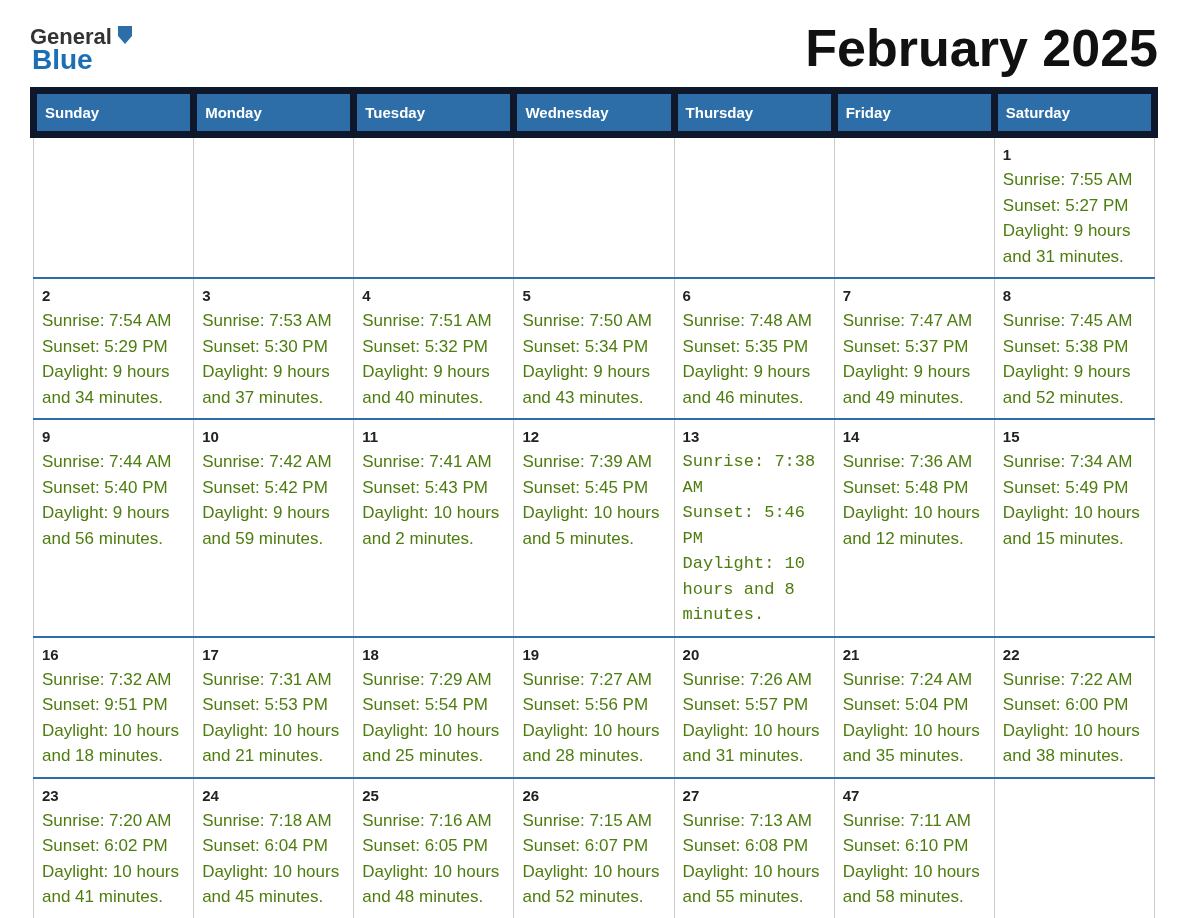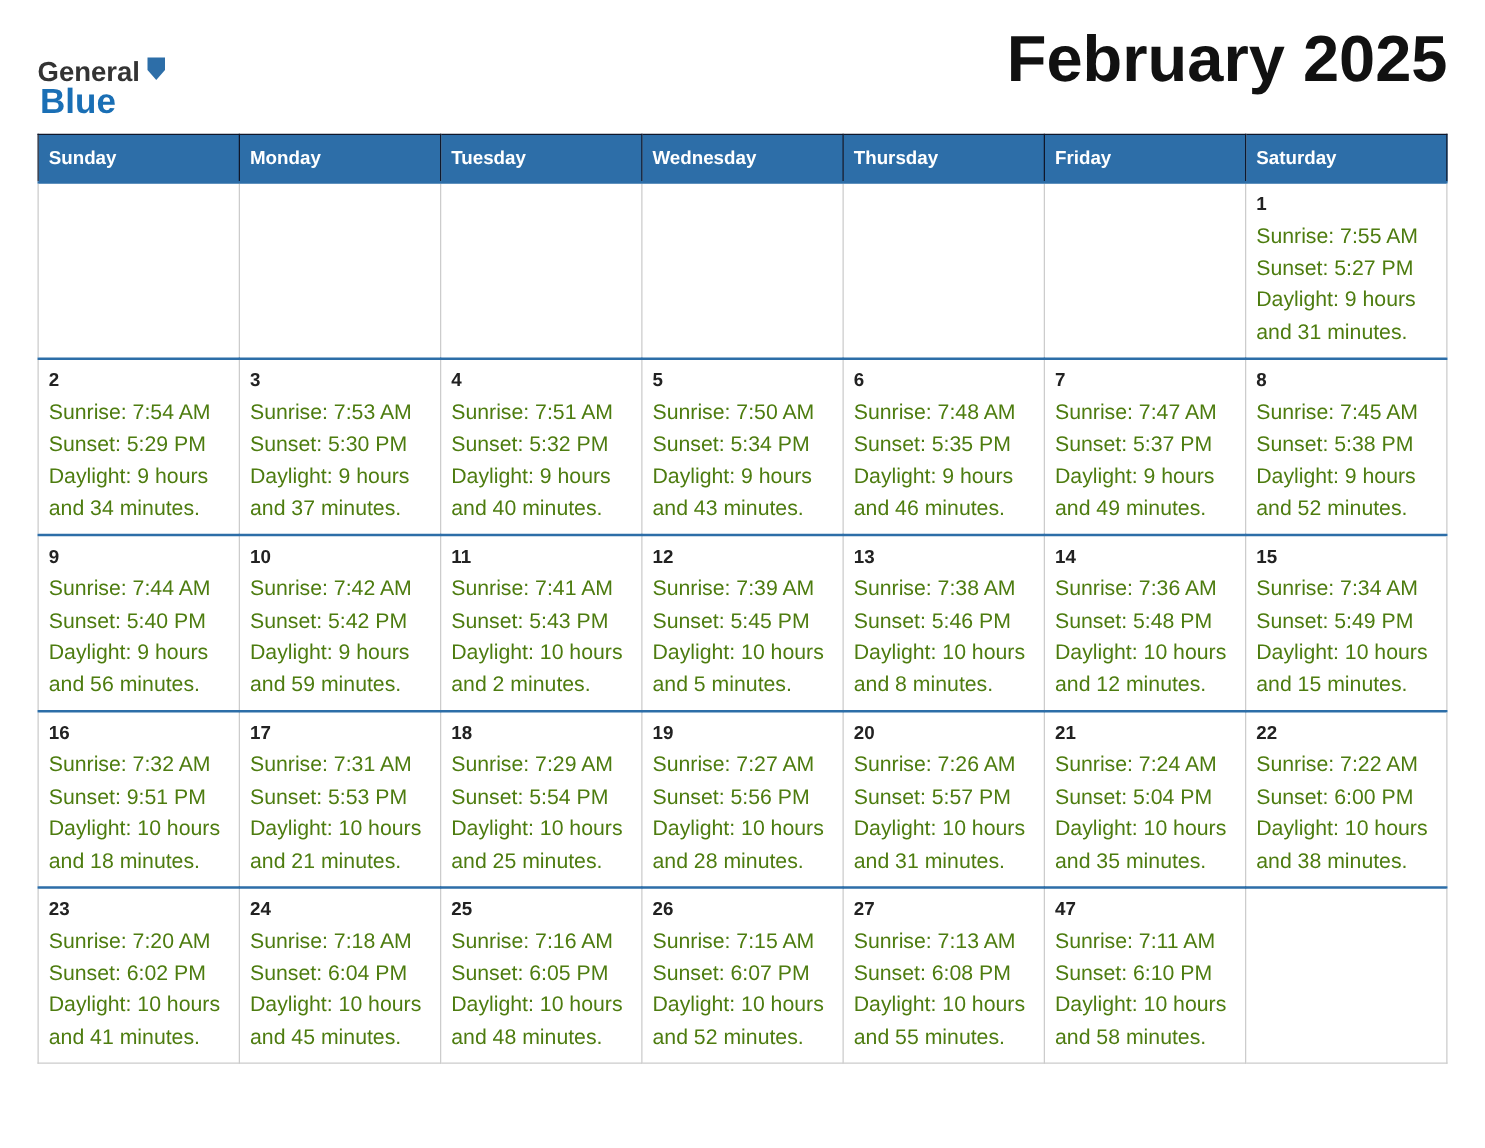--- a/index.html
+++ b/index.html
@@ -12,21 +12,21 @@
     }
     .header {
       display: flex;
       justify-content: space-between;
       align-items: flex-start;
       margin-bottom: 10px;
     }
     .logo {
       display: flex;
       align-items: center;
-      margin-top: 24px;
+      margin-top: 4px;
     }
     .logo-text-general {
       font-size: 22px;
       font-weight: bold;
       color: #333;
     }
     .logo-text-blue {
       font-size: 28px;
       font-weight: bold;
       color: #1a6fb5;
@@ -50,21 +50,21 @@
       border-collapse: collapse;
       margin-top: 10px;
     }
     thead th {
       background-color: #2d6ea8;
       color: #fff;
       font-size: 15px;
       font-weight: bold;
       padding: 10px 8px;
       text-align: left;
-      border: 1px solid #0f172a;
+      border: 7px solid #0f172a;
     }
     tbody td {
       vertical-align: top;
       padding: 8px 8px;
       border: 1px solid #ccc;
       font-size: 12.5px;
       color: #333;
       width: 14.28%;
       min-height: 110px;
       height: 120px;
@@ -202,21 +202,21 @@
 Daylight: 10 hours and 2 minutes.</div>
         </td>
         <td>
           <span class="day-number">12</span>
           <div class="day-info" style="white-space: pre-line;">Sunrise: 7:39 AM
 Sunset: 5:45 PM
 Daylight: 10 hours and 5 minutes.</div>
         </td>
         <td>
           <span class="day-number">13</span>
-          <div class="day-info" style="white-space: pre-line;">Sunrise: 7:38 AM
+          <div class="day-info" style="white-space: pre-line; font-family: Liberation Mono, monospace;">Sunrise: 7:38 AM
 Sunset: 5:46 PM
 Daylight: 10 hours and 8 minutes.</div>
         </td>
         <td>
           <span class="day-number">14</span>
           <div class="day-info" style="white-space: pre-line;">Sunrise: 7:36 AM
 Sunset: 5:48 PM
 Daylight: 10 hours and 12 minutes.</div>
         </td>
         <td>

